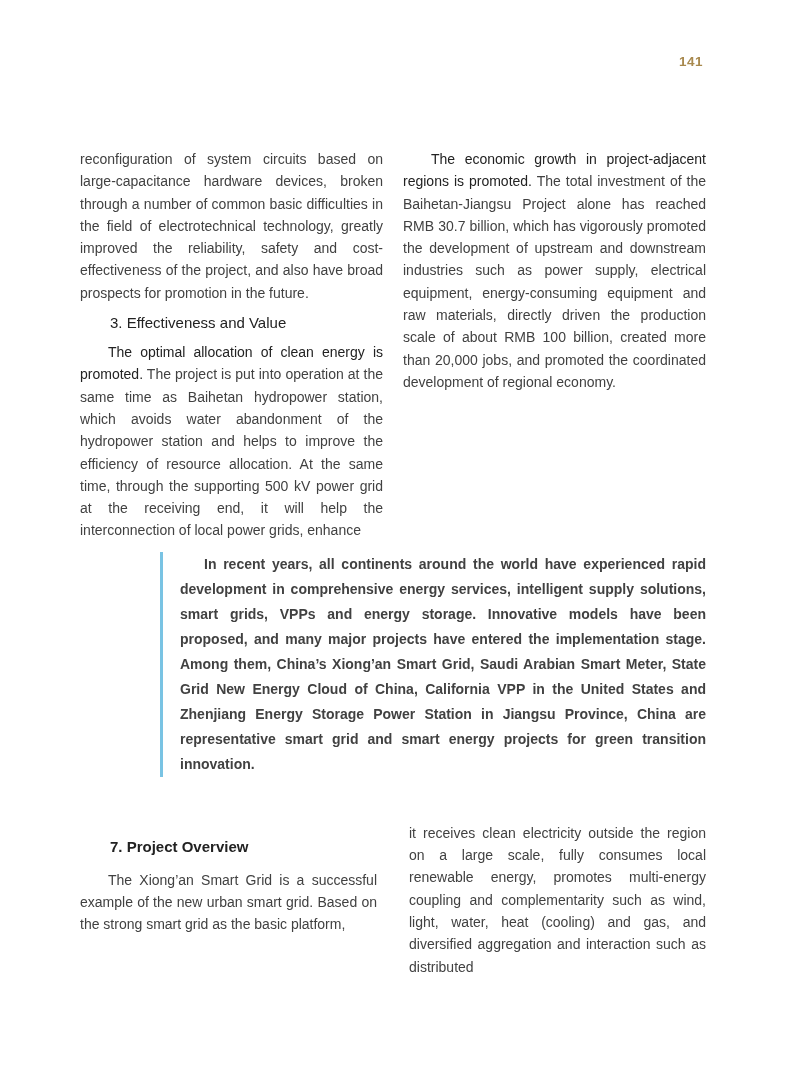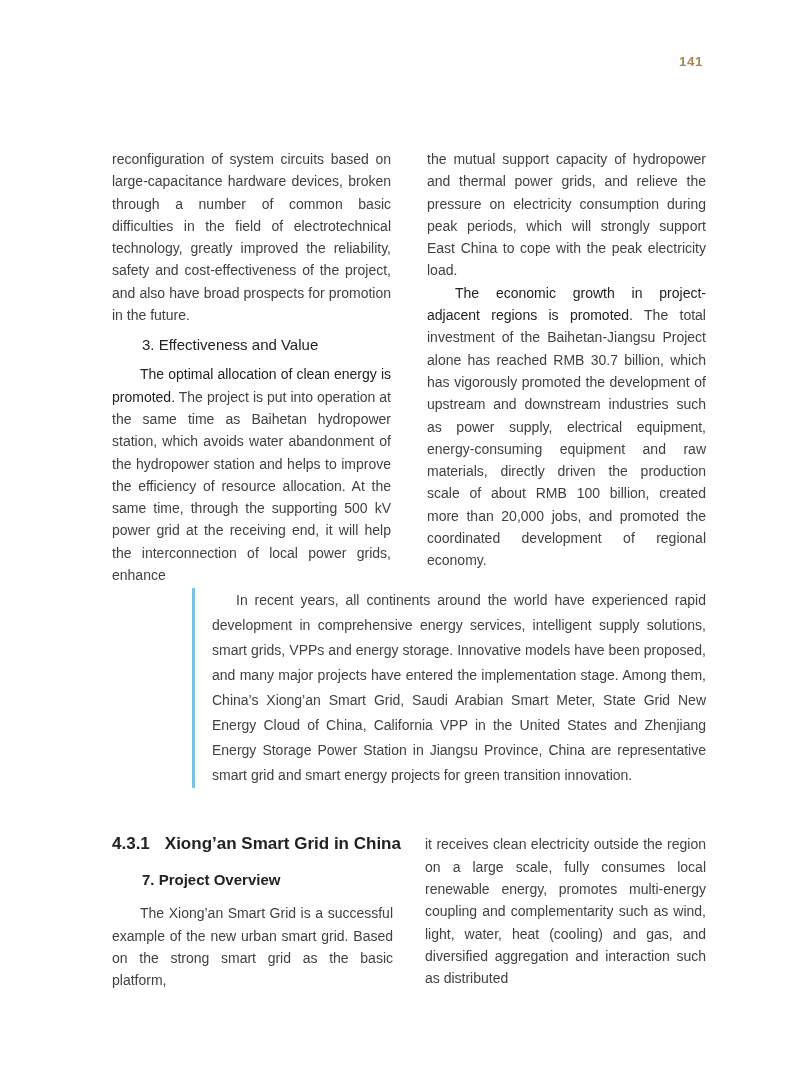--- a/index.html
+++ b/index.html
@@ -10,31 +10,31 @@
     --dark:#222222;
   }
   *{box-sizing:border-box;}
   html,body{margin:0;padding:0;background:#ffffff;}
   .page{
     position:relative;
     width:793px;height:1077px;
     background:#ffffff;
     font-family:"Liberation Sans","DejaVu Sans",sans-serif;
     color:var(--body);
-    padding:0 87px 0 112px;
+    padding:0 87px 0 80px;
     overflow:hidden;
   }
   .page-number{
     position:absolute;top:54px;right:90px;
     font-size:13.5px;font-weight:bold;letter-spacing:.5px;
     color:var(--pagenum);
   }
   
   .top-cols{
-    display:flex;gap:36px;
+    display:flex;gap:20px;
     padding-top:148px;
     justify-content:space-between;
   }
   .col{flex:1 1 0;min-width:0;}
   .body-p{
     margin:0;
     font-size:14px;line-height:22.3px;
     text-align:justify;
     color:var(--body);
   }
@@ -59,23 +59,24 @@
     font-size:21px;font-weight:bold;color:var(--dark);
     letter-spacing:.5px;
   }
   .section-title{
     position:absolute;left:72px;top:14px;
     font-size:23px;font-weight:bold;color:var(--dark);
     letter-spacing:.2px;
   }
   
   .intro{
-    margin:2px 0 0 80px;
+    margin:10px 0 0 80px;
     border-left:3px solid var(--accent-bar);
     padding-left:17px;
+    font-weight:bold;
   }
   .intro p{
     margin:0;
     font-size:14px;line-height:25px;
     text-align:justify;text-indent:24px;
     color:var(--body);
   }
   
   .sub-cols{
     display:flex;gap:32px;
@@ -100,33 +101,31 @@
 
   <div class="page-number">141</div>
 
   <div class="top-cols">
     <div class="col">
       <p class="body-p">reconfiguration of system circuits based on large-capacitance hardware devices, broken through a number of common basic difficulties in the field of electrotechnical technology, greatly improved the reliability, safety and cost-effectiveness of the project, and also have broad prospects for promotion in the future.</p>
       <div class="num-heading">3. Effectiveness and Value</div>
       <p class="body-p indent"><span class="lead">The optimal allocation of clean energy is promoted.</span><span> The project is put into operation at the same time as Baihetan hydropower station, which avoids water abandonment of the hydropower station and helps to improve the efficiency of resource allocation. At the same time, through the supporting 500 kV power grid at the receiving end, it will help the interconnection of local power grids, enhance</span></p>
     </div>
     <div class="col">
-      <p class="body-p">the mutual support capacity of hydropower and thermal power grids, and relieve the pressure on electricity consumption during peak periods, which will strongly support East China to cope with the peak electricity load.</p>
       <p class="body-p indent"><span class="lead">The economic growth in project-adjacent regions is promoted.</span><span> The total investment of the Baihetan-Jiangsu Project alone has reached RMB 30.7 billion, which has vigorously promoted the development of upstream and downstream industries such as power supply, electrical equipment, energy-consuming equipment and raw materials, directly driven the production scale of about RMB 100 billion, created more than 20,000 jobs, and promoted the coordinated development of regional economy.</span></p>
     </div>
   </div>
 
 
   <div class="intro">
     <p>In recent years, all continents around the world have experienced rapid development in comprehensive energy services, intelligent supply solutions, smart grids, VPPs and energy storage. Innovative models have been proposed, and many major projects have entered the implementation stage. Among them, China’s Xiong’an Smart Grid, Saudi Arabian Smart Meter, State Grid New Energy Cloud of China, California VPP in the United States and Zhenjiang Energy Storage Power Station in Jiangsu Province, China are representative smart grid and smart energy projects for green transition innovation.</p>
   </div>
 
   <div class="sub-cols">
     <div class="col">
-      <h2 class="sub-heading"><span class="sub-num">4.3.1</span><span>Xiong’an Smart Grid in China</span></h2>
       <div class="sub-overview">7. Project Overview</div>
       <p class="body-p indent">The Xiong’an Smart Grid is a successful example of the new urban smart grid. Based on the strong smart grid as the basic platform,</p>
     </div>
     <div class="col">
       <p class="body-p">it receives clean electricity outside the region on a large scale, fully consumes local renewable energy, promotes multi-energy coupling and complementarity such as wind, light, water, heat (cooling) and gas, and diversified aggregation and interaction such as distributed</p>
     </div>
   </div>
 
 </div>
 

